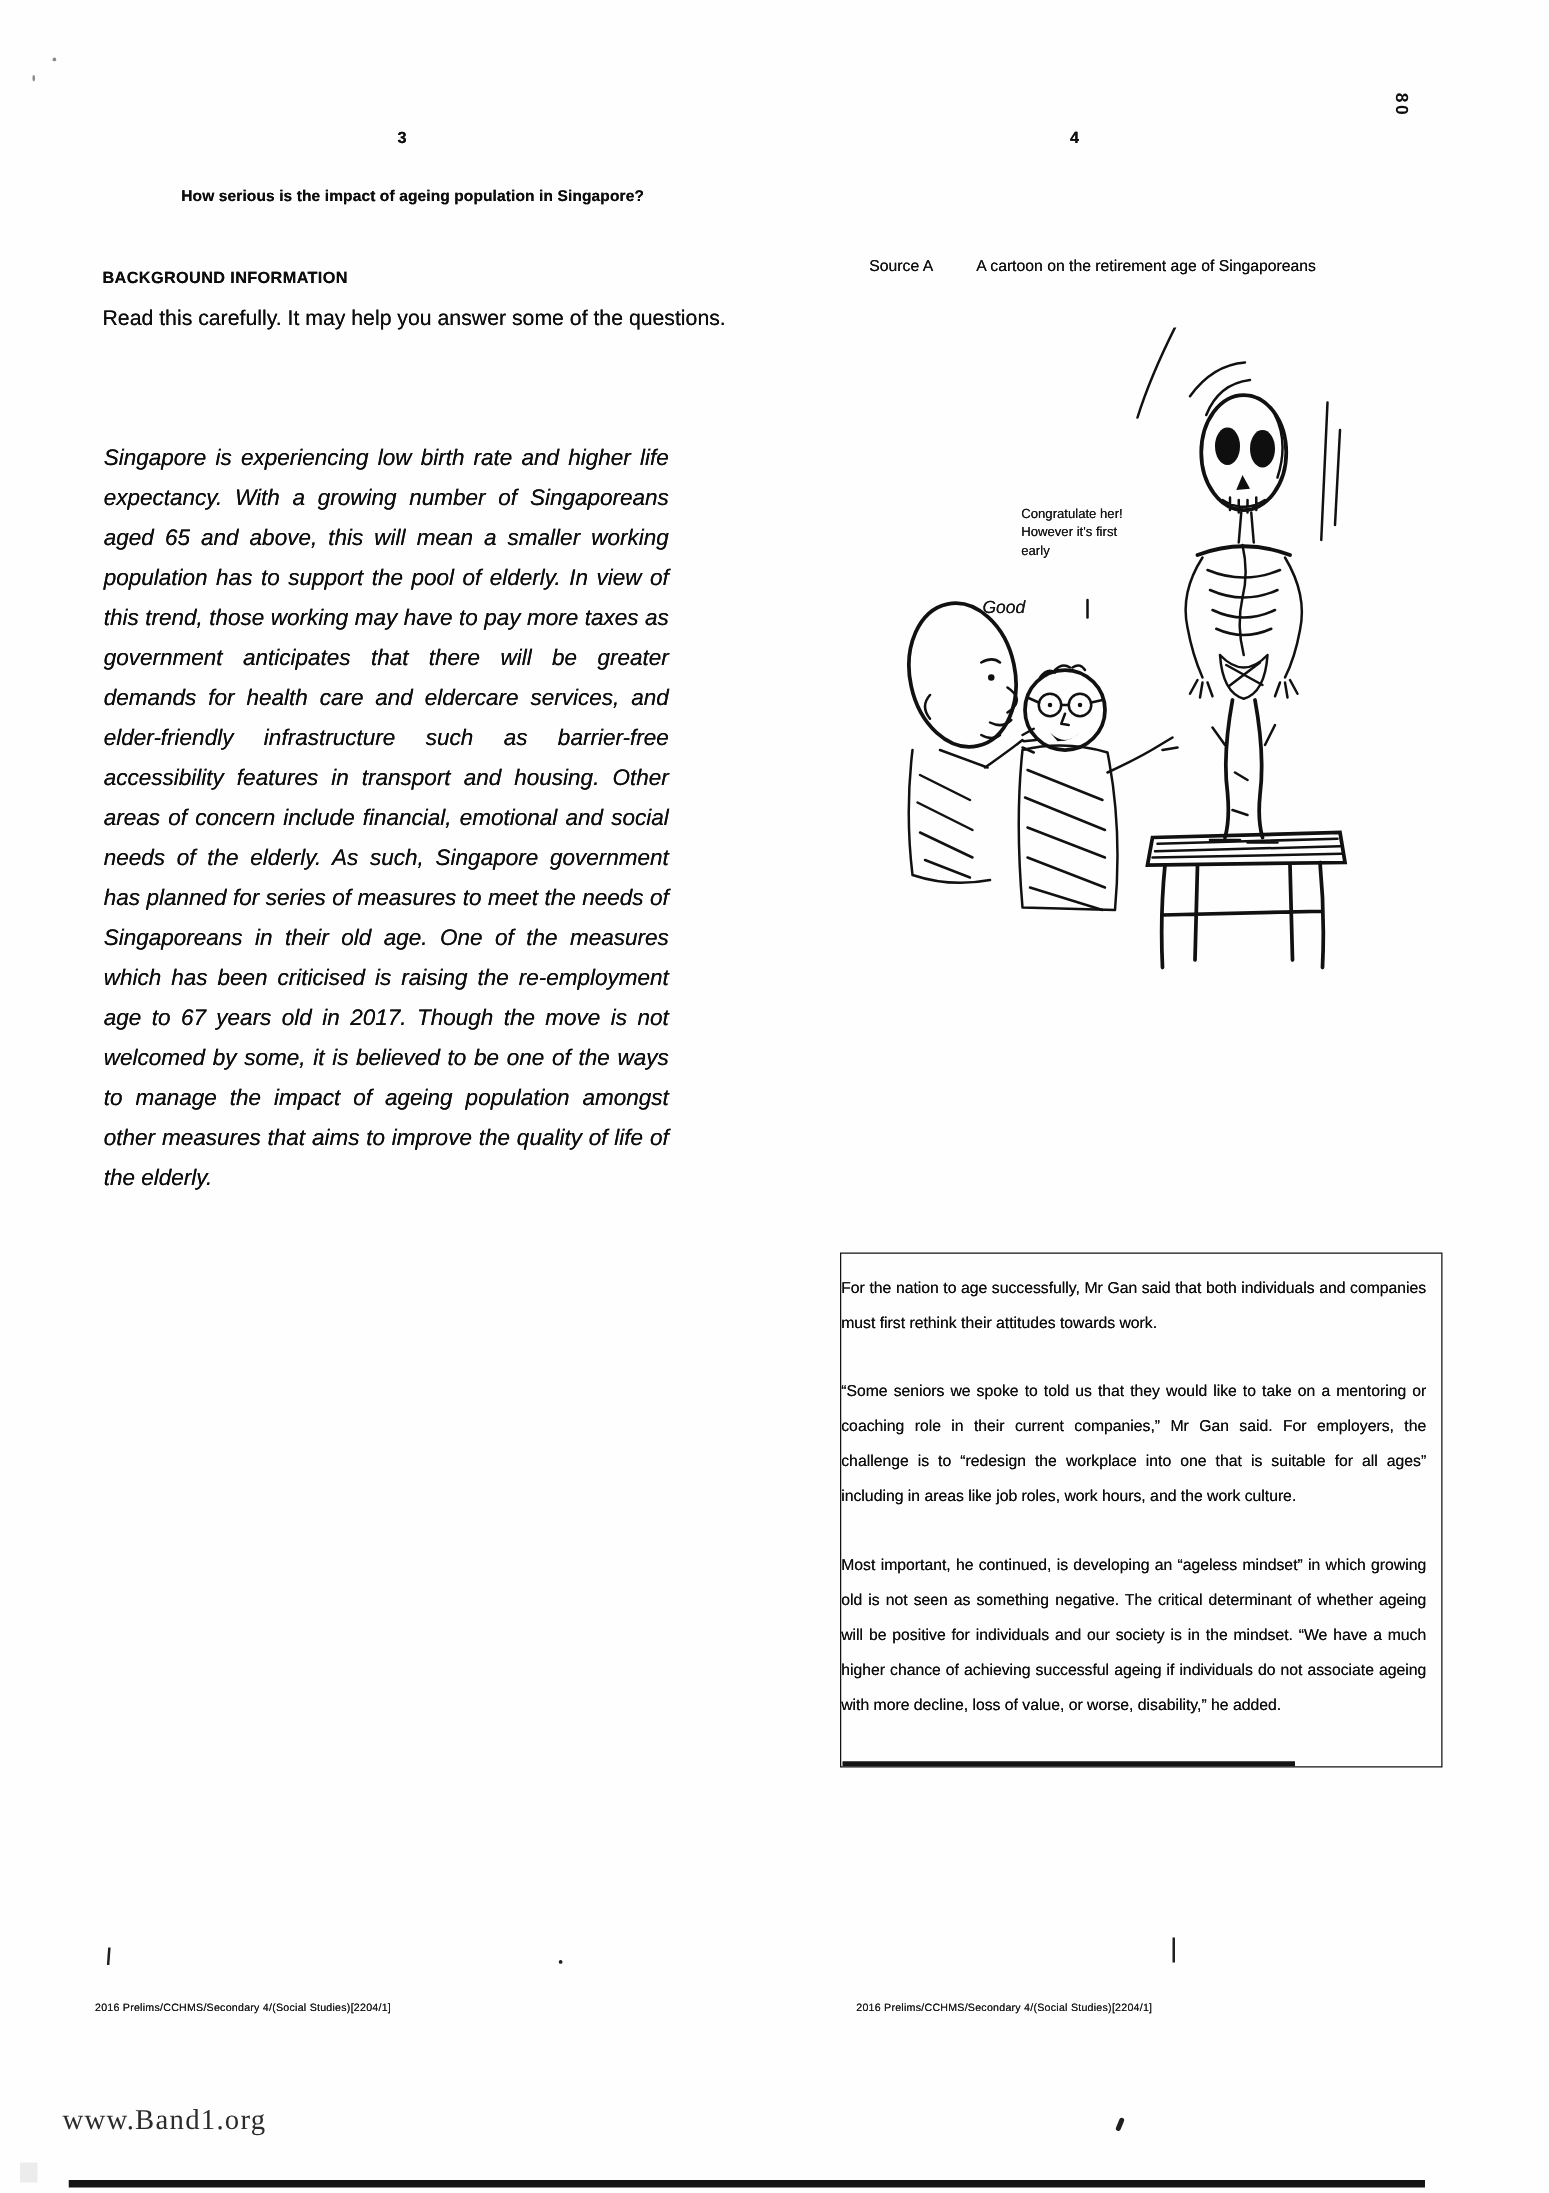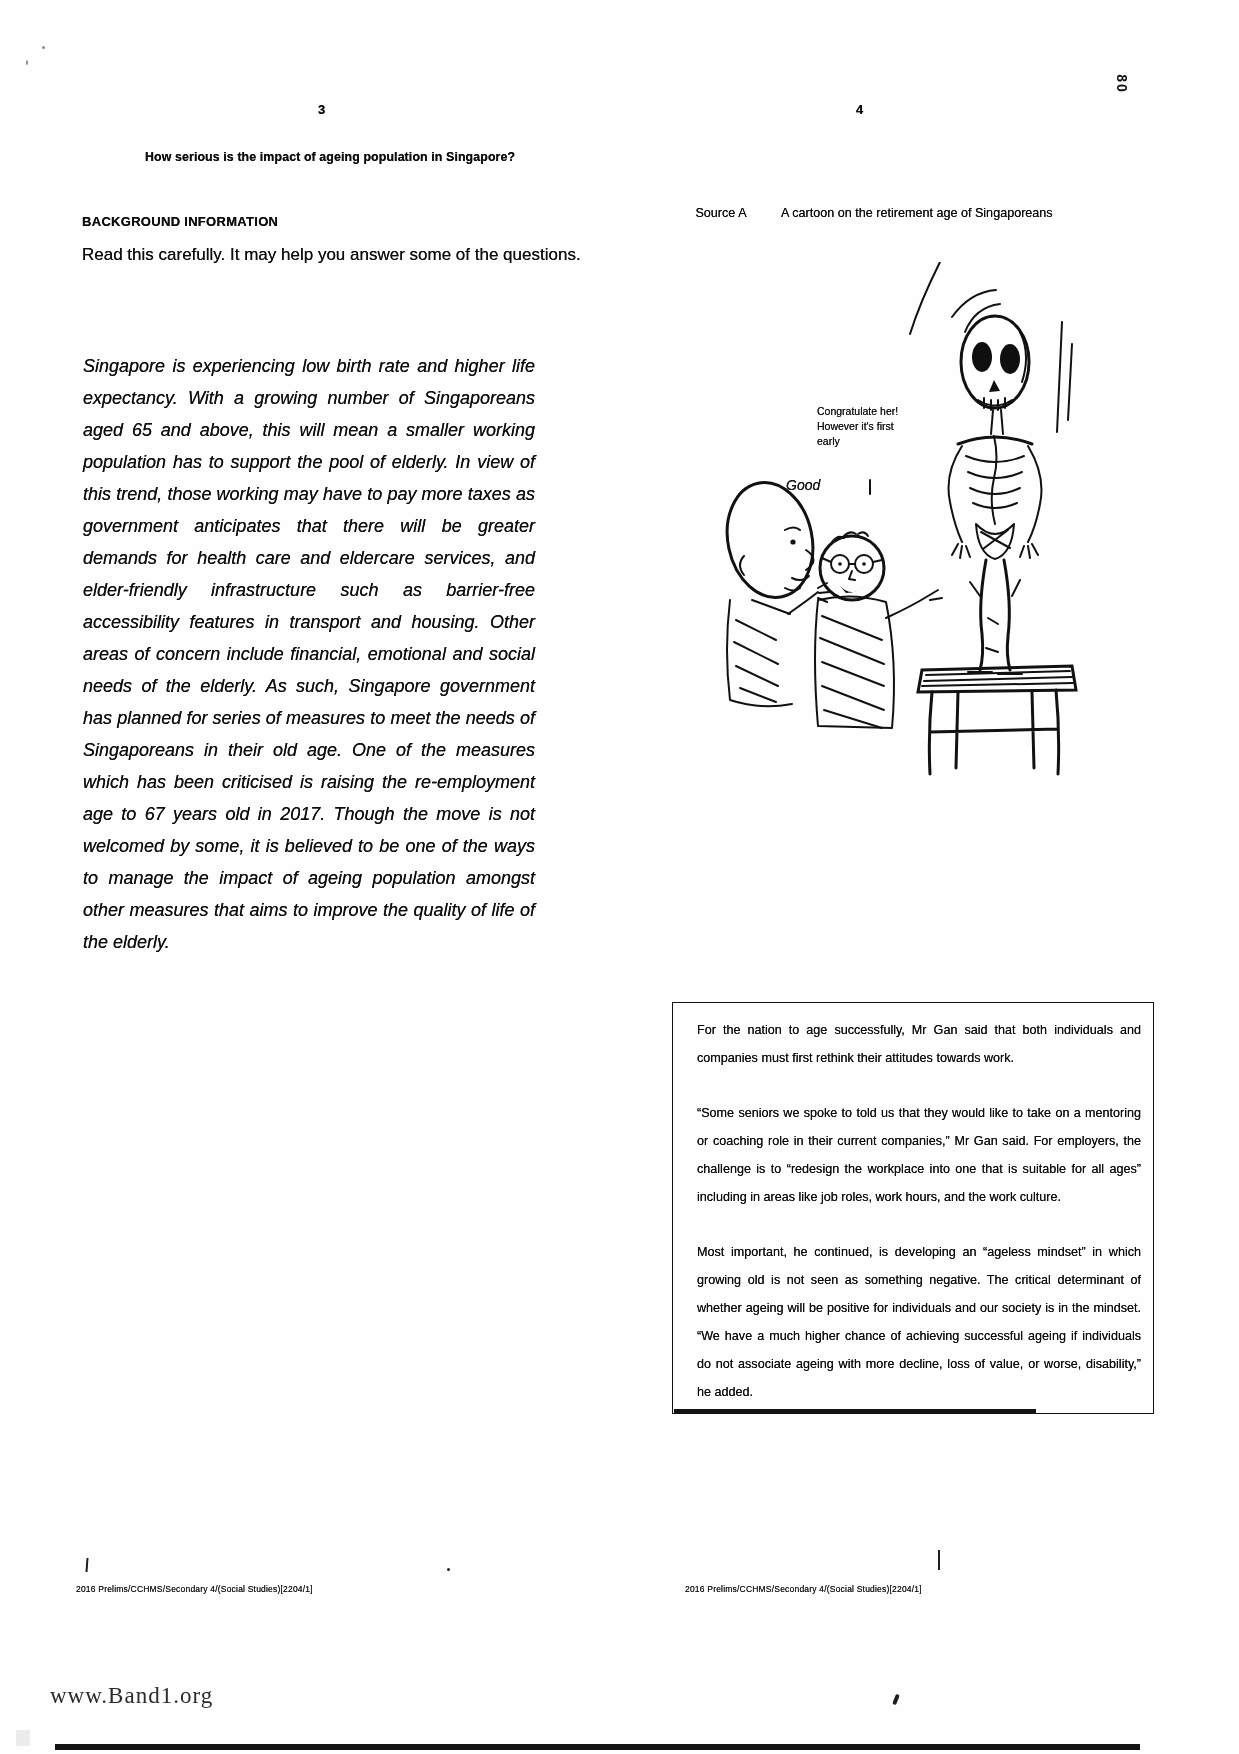--- a/index.html
+++ b/index.html
@@ -15,28 +15,28 @@
   .title{left:145px;top:150px;font-size:12.4px;font-weight:bold;white-space:nowrap;letter-spacing:.1px;}
   .bg-head{left:82px;top:214px;font-size:13px;font-weight:bold;letter-spacing:.3px;}
   .bg-sub{left:82px;top:245px;font-size:17px;}
   .body-par{left:83px;top:350px;width:452px;font-size:18px;line-height:32px;text-align:justify;font-style:italic;}
   .study-par{left:83px;top:750px;width:452px;font-size:12.6px;line-height:30px;text-align:justify;}
   .src-cap{font-size:12.6px;line-height:34px;}
   .srcA-cap{left:683px;top:196px;white-space:nowrap;}
   .srcB-cap{left:683px;top:901px;width:478px;}
   .src-label{display:inline-block;min-width:76px;margin-right:22px;text-align:center;}
   .article-box{position:absolute;left:672px;top:1002px;width:482px;height:412px;
-    border:1.5px solid #121212;padding:13px 12px 0 24px;}
+    border:1.5px solid #121212;padding:13px 12px 0 0;}
   .article-box p{margin:0 0 27px 0;font-size:12.6px;line-height:28px;text-align:justify;
     text-shadow:0 0 .5px rgba(0,0,0,.85);}
   .box-thickline{position:absolute;left:674px;top:1409px;width:362px;height:4px;background:#141414;}
   .cartoon{position:absolute;left:700px;top:262px;width:400px;height:545px;}
   .speech{left:817px;top:404px;width:120px;font-size:10.5px;line-height:15px;color:#151515;}
   .good-word{left:786px;top:477px;font-size:14px;font-style:italic;color:#151515;}
-  .footer{font-size:8.5px;letter-spacing:.2px;color:#1c1c1c;white-space:nowrap;}
+  .footer{font-size:8.5px;letter-spacing:.2px;color:#1c1c1c;white-space:nowrap;margin-top:17px;}
   .watermark{left:50px;top:1683px;font-family:Liberation Serif, serif;
     font-size:23px;letter-spacing:1px;color:#2b2b2b;text-shadow:none;}
   .mark{position:absolute;background:#1f1f1f;}
   .bottom-bar{position:absolute;left:55px;top:1744px;width:1085px;height:6px;background:#141414;}
   .speck{position:absolute;background:#8a8a8a;border-radius:50%;}
   .faint-block{position:absolute;left:16px;top:1730px;width:14px;height:16px;background:#ececec;}
   svg .ink{fill:none;stroke:#111;stroke-width:2;stroke-linecap:round;stroke-linejoin:round;}
   svg .ink-thick{fill:none;stroke:#111;stroke-width:3;stroke-linecap:round;}
   svg .fill{fill:#0f0f0f;stroke:none;}
 </style>

